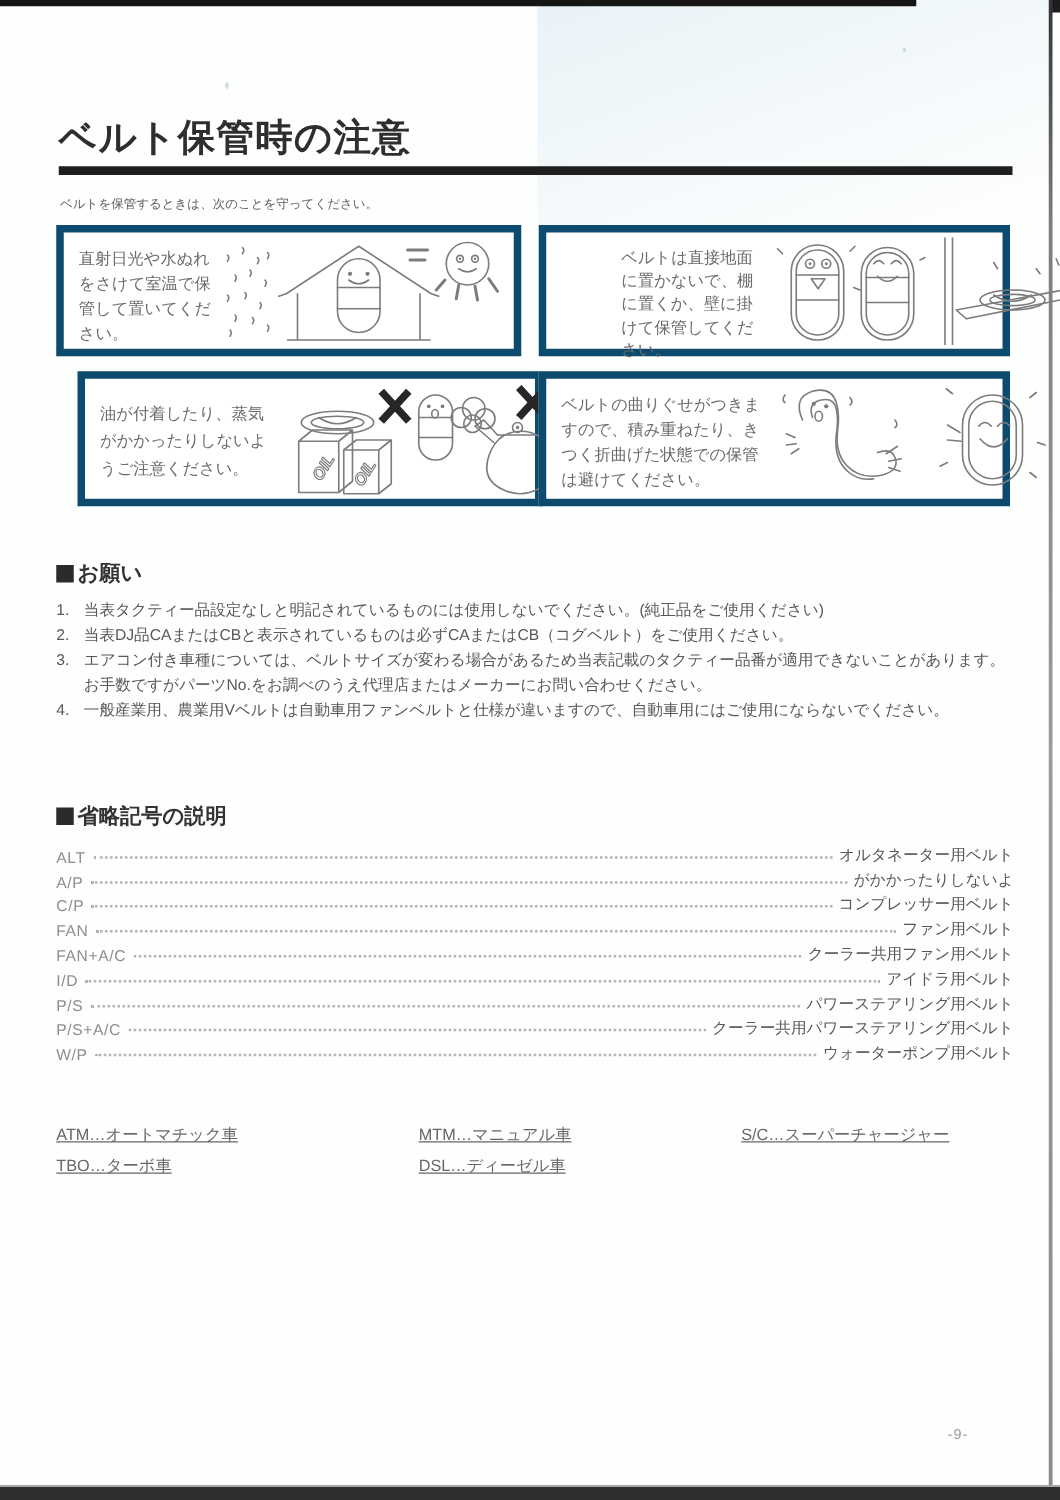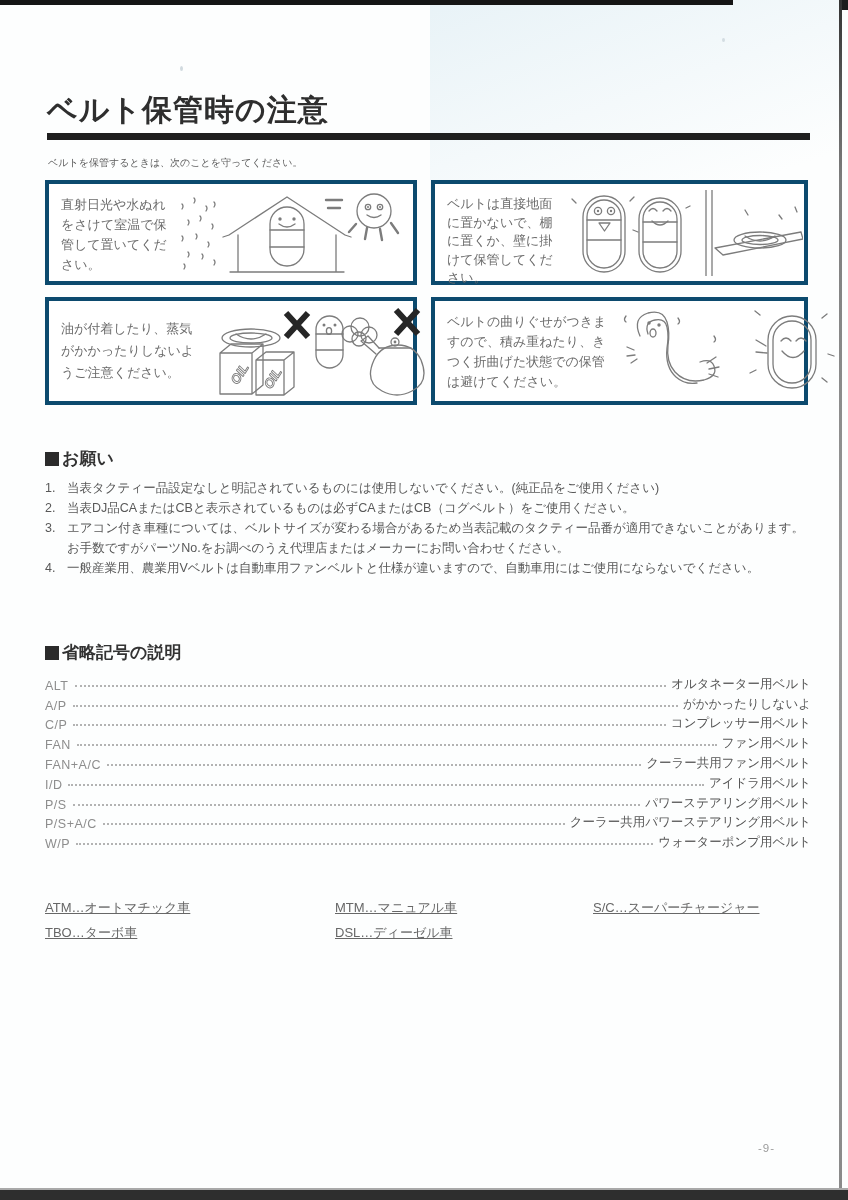--- a/index.html
+++ b/index.html
@@ -18,28 +18,28 @@
   .scan-bottom-bar{left:0;top:1188px;width:848px;height:12px;
     background:linear-gradient(to bottom,#a9a9a9 0 2px,#2e2e2e 2px 100%);}
   .tint{left:430px;top:0;width:410px;height:280px;
     background:linear-gradient(160deg,rgba(215,233,241,0.55),rgba(255,255,255,0) 70%);}
   .speck{position:absolute;background:#b4c2c9;border-radius:50%;}
   
   .page-title{left:47px;top:90px;font-size:30px;font-weight:bold;color:#2e2e2e;letter-spacing:1px;}
   .title-rule{left:47px;top:133px;width:763px;height:7px;background:#1f1f1f;}
   .intro{left:48px;top:156px;font-size:10px;color:#5d5d5d;}
   
-  .note-box{border:4px solid #0c4a6e;background:#fff;display:flex;gap:4px;padding:7px 8px 6px 12px;box-sizing:border-box;}
+  .note-box{border:6px solid #0c4a6e;background:#fff;display:flex;gap:4px;padding:7px 8px 6px 12px;box-sizing:border-box;}
   .box1{left:45px;top:180px;width:372px;height:105px;}
   .box2{left:431px;top:180px;width:377px;height:105px;}
-  .box3{left:45px;top:297px;width:372px;height:108px;}
+  .box3{left:62px;top:297px;width:372px;height:108px;}
   .box4{left:431px;top:297px;width:377px;height:108px;}
   .note-text{flex:0 0 auto;font-size:13px;color:#6b6b6b;white-space:pre-line;padding-top:4px;}
   .box1 .note-text,.box4 .note-text{line-height:20px;}
-  .box2 .note-text{line-height:18.5px;}
+  .box2 .note-text{line-height:18.5px;margin-left:48px;}
   .box3 .note-text{line-height:22px;padding-top:10px;}
   .note-art{flex:1;display:flex;align-items:center;justify-content:center;}
   .note-art svg{display:block;}
   .art{stroke:#7c7c7c;stroke-width:1.3;fill:none;stroke-linecap:round;stroke-linejoin:round;}
   .art .dot{fill:#7c7c7c;stroke:none;}
   .art .xmark{stroke:#262626;stroke-width:6;stroke-linecap:butt;}
   .art text{stroke:#7c7c7c;stroke-width:0.9;fill:none;
     font-family:"Liberation Sans",sans-serif;font-weight:bold;font-style:italic;font-size:13px;}
   
   .sec-heading{display:flex;align-items:center;gap:3px;font-size:17px;font-weight:bold;color:#333;}

